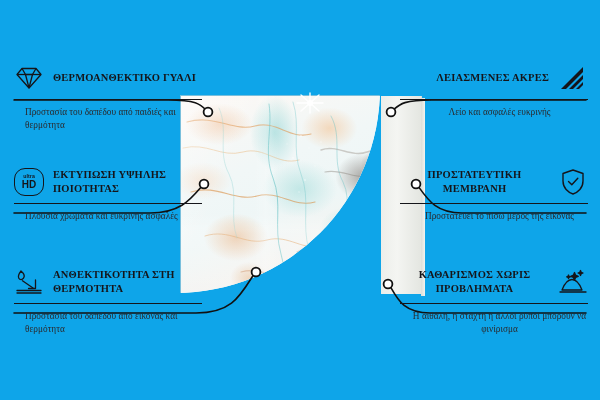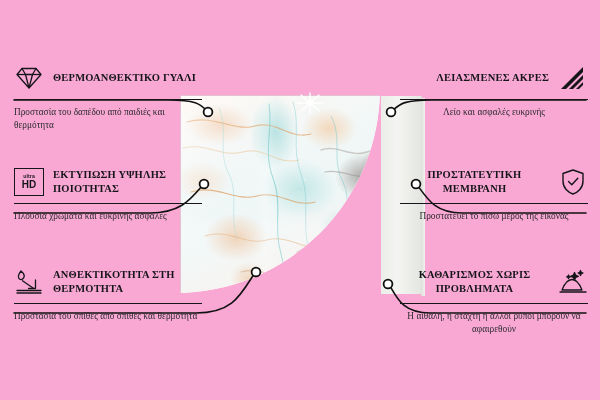--- a/index.html
+++ b/index.html
@@ -4,21 +4,21 @@
 <style>
   html, body {
     margin: 0;
     padding: 0;
     background: #ffffff;
   }
   #stage {
     position: relative;
     width: 600px;
     height: 400px;
-    background: #f9a8d4;
+    background: #0ea5e9;
     overflow: hidden;
     font-family: "Liberation Serif", "DejaVu Serif", serif;
   }
 
   
   #product {
     position: absolute;
     left: 175px;
     top: 88px;
     width: 250px;
@@ -135,36 +135,37 @@
   }
   .f-rule {
     height: 0;
     border-top: 1.2px solid #15151a;
     margin: 5px 0 6px 0;
   }
   .f-sub {
     font-size: 9.3px;
     line-height: 1.45;
     color: #2a2a2e;
+    margin-left: 11px;
   }
 
   
   #f-heat-glass   { top: 62px; }
   #f-print        { top: 166px; }
   #f-heat-res     { top: 266px; }
   #f-edges        { top: 62px; }
   #f-membrane     { top: 166px; }
   #f-clean        { top: 266px; }
 
   
   .hd-badge {
     width: 28px;
     height: 26px;
     border: 1.4px solid #15151a;
-    border-radius: 0;
+    border-radius: 11px;
     display: flex;
     flex-direction: column;
     align-items: center;
     justify-content: center;
     line-height: 1;
     font-family: "Liberation Sans", sans-serif;
   }
   .hd-badge .u { font-size: 5.2px; font-weight: 700; letter-spacing: .1px; }
   .hd-badge .h { font-size: 10px; font-weight: 700; margin-top: 1px; }
 </style>
@@ -280,21 +281,21 @@
           <path d="M7,2 C10,4.5 11,7 9.5,9.2 C8.3,11 5.8,11 4.8,9.2 C3.9,7.6 4.6,5.2 7,2 Z"></path>
           <path d="M8.5,11.8 L19,19"></path>
           <path d="M21.5,11 L21.5,19.5 L14.5,19.5"></path>
           <path d="M3,21.5 L27,21.5"></path>
           <path d="M3,24 L27,24"></path>
         </svg>
       </span>
       <span class="f-title">ΑΝΘΕΚΤΙΚΟΤΗΤΑ ΣΤΗ ΘΕΡΜΟΤΗΤΑ</span>
     </div>
     <div class="f-rule"></div>
-    <div class="f-sub">Προστασία του σπίθες από σπίθες και θερμότητα</div>
+    <div class="f-sub">Προστασία του δαπέδου από εικόνας και θερμότητα</div>
   </div>
 
   <div class="feature right" id="f-edges">
     <div class="f-head">
       <span class="f-icon">
         <svg width="28" height="26" viewBox="0 0 28 26" fill="#15151a">
           <polygon points="2,24 24,2 24,7 7,24"></polygon>
           <polygon points="10,24 24,10 24,14 14,24"></polygon>
           <polygon points="17,24 24,17 24,20 20,24"></polygon>
         </svg>
@@ -326,16 +327,16 @@
           <path d="M4,21 C6.5,14.5 10,10.5 14,10.5 C18,10.5 21.5,14.5 24,21 Z"></path>
           <path d="M2,23 L28,23"></path>
           <path d="M16.5,3.5 L17.6,6.2 L20.3,7.3 L17.6,8.4 L16.5,11.1 L15.4,8.4 L12.7,7.3 L15.4,6.2 Z" fill="#15151a"></path>
           <path d="M22.5,1.5 L23.2,3.3 L25,4 L23.2,4.7 L22.5,6.5 L21.8,4.7 L20,4 L21.8,3.3 Z" fill="#15151a"></path>
           <path d="M10.5,6 L11,7.3 L12.3,7.8 L11,8.3 L10.5,9.6 L10,8.3 L8.7,7.8 L10,7.3 Z" fill="#15151a"></path>
         </svg>
       </span>
       <span class="f-title">ΚΑΘΑΡΙΣΜΟΣ ΧΩΡΙΣ ΠΡΟΒΛΗΜΑΤΑ</span>
     </div>
     <div class="f-rule"></div>
-    <div class="f-sub">Η αιθάλη, η στάχτη ή άλλοι ρύποι μπορούν να αφαιρεθούν</div>
+    <div class="f-sub">Η αιθάλη, η στάχτη ή άλλοι ρύποι μπορούν να φινίρισμα</div>
   </div>
 
 </div>
 
 </body></html>

